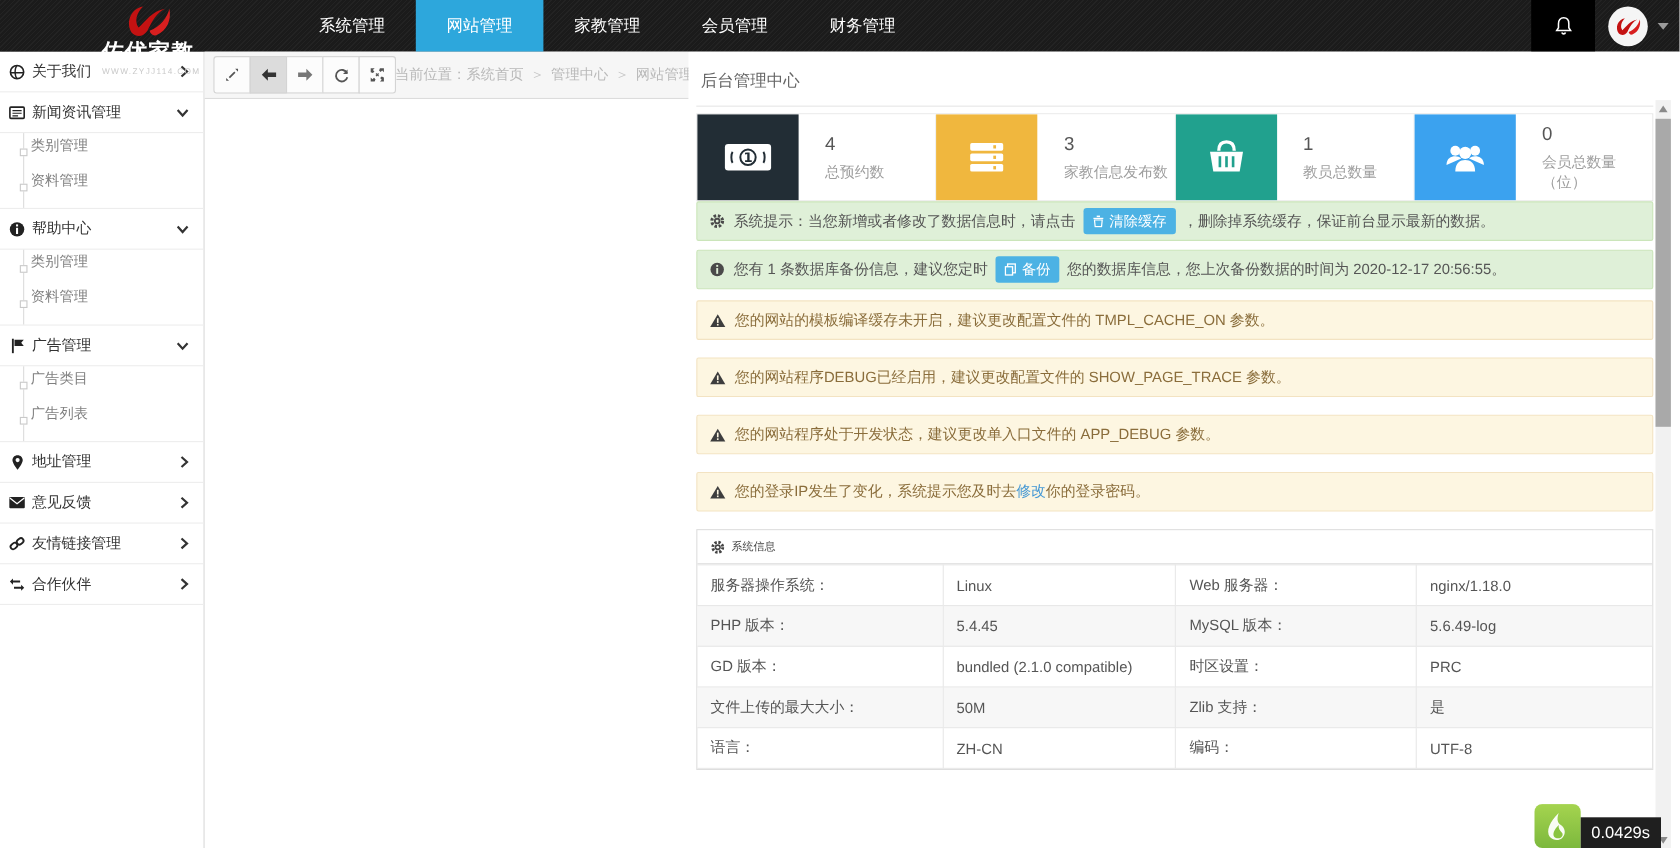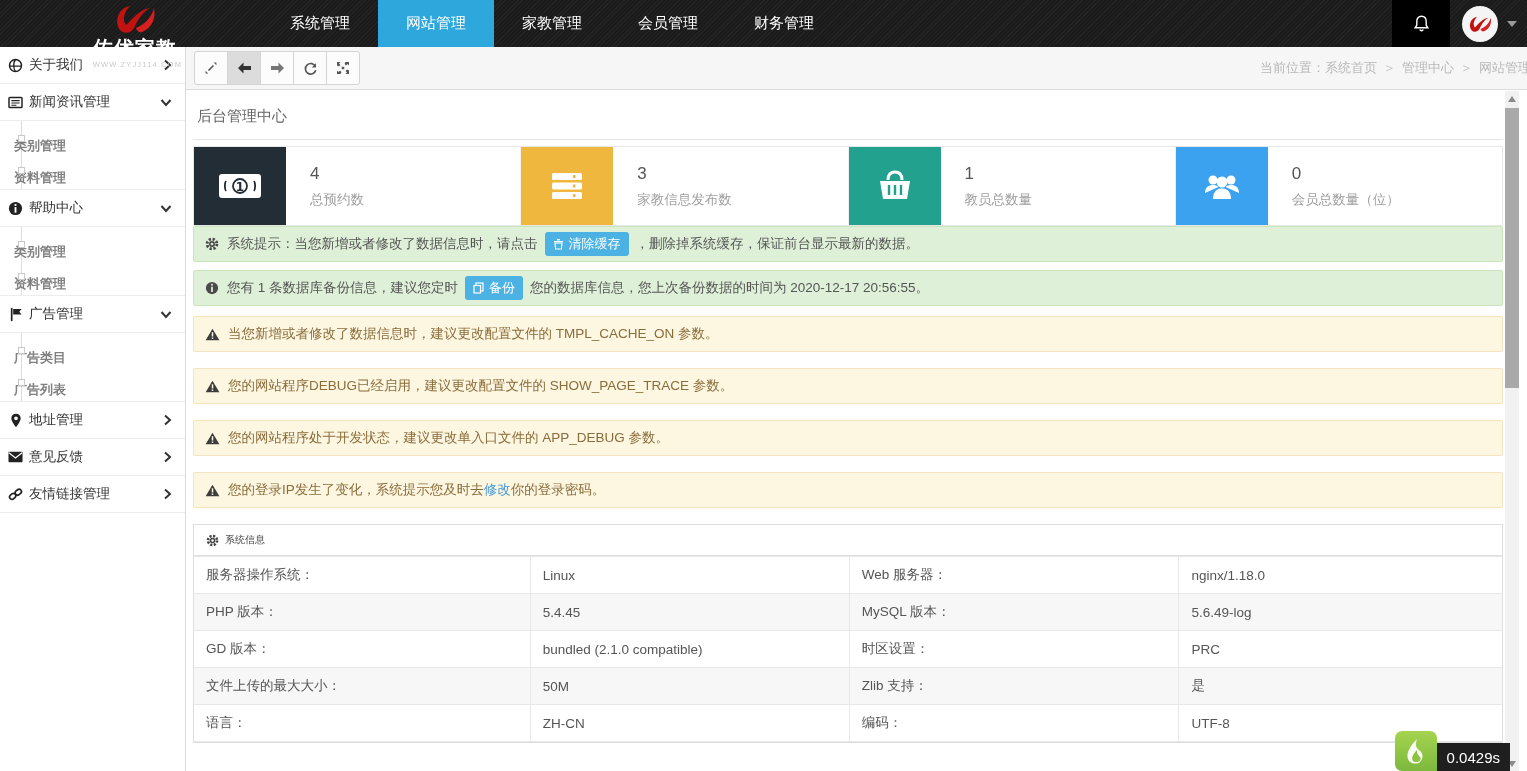--- a/index.html
+++ b/index.html
@@ -19,30 +19,30 @@
   .nav-item.active { background:#2da7dc; }
   .nav-right { margin-left:auto; display:flex; align-items:stretch; }
   .nav-bell { width:58px; background:#000; display:flex; align-items:center; justify-content:center; cursor:pointer; }
   .nav-user { display:flex; align-items:center; padding:0 10px 0 12px; cursor:pointer; }
   .avatar { width:36px; height:36px; border-radius:50%; background:#f5f5f5; display:flex; align-items:center; justify-content:center; overflow:hidden; }
   .caret-down { width:0; height:0; border-left:5px solid transparent; border-right:5px solid transparent; border-top:6px solid #9a9a9a; margin-left:9px; }
 
   
   .layout { display:flex; height:724px; }
   .sidebar { width:186px; background:#fff; border-right:1px solid #d9d9d9; flex:none; }
-  .main { flex:1; display:flex; flex-direction:column; min-width:0; position:relative; }
+  .main { flex:1; display:flex; flex-direction:row; min-width:0; position:relative; }
 
   
   .side-item { height:37px; display:flex; align-items:center; padding-left:8px; border-bottom:1px solid #ededed; cursor:pointer; }
   .si-icon { width:15px; height:15px; margin-right:6px; flex:none; display:flex; align-items:center; justify-content:center; }
   .si-label { font-size:13.5px; color:#333; }
   .si-caret { margin-left:auto; margin-right:13px; display:flex; }
   .side-sub { position:relative; border-bottom:1px solid #ededed; padding:2px 0; }
   .side-sub::before { content:""; position:absolute; left:21px; top:0; bottom:0; width:1px; background:#dcdcdc; }
-  .side-sub-item { height:32px; display:flex; align-items:flex-end; padding-left:14px; position:relative; cursor:pointer;font-weight:bold; }
+  .side-sub-item { height:32px; display:flex; align-items:flex-start; padding-left:28px; position:relative; cursor:pointer; }
   .side-sub-item .bullet { position:absolute; left:18px; top:50%; margin-top:-4px; width:7px; height:7px; background:#fff; border:1px solid #c9c9c9; }
   .side-sub-item span.lbl { font-size:13px; color:#808080; }
 
   
   .toolbar { height:43px; background:#f6f6f6; border-bottom:1px solid #dcdcdc; display:flex; align-items:center; padding-left:8px; flex:none; }
   .btn-group { display:flex; }
   .tb-btn { width:34px; height:34px; background:#fcfcfc; border:1px solid #d4d4d4; margin-right:-1px; display:flex; align-items:center; justify-content:center; cursor:pointer; }
   .tb-btn:first-child { border-radius:3px 0 0 3px; }
   .tb-btn:last-child { border-radius:0 3px 3px 0; }
   .tb-btn.pressed { background:#dcdcdc; }
@@ -269,20 +269,34 @@
           </svg>
       </span>
       <span class="si-label">友情链接管理</span>
       <span class="si-caret">
           <svg width="9" height="12" viewBox="0 0 9 12">
             <path d="M2 1.5 L7 6 L2 10.5" fill="none" stroke="#333" stroke-width="2"></path>
           </svg>
         </span>
     </div>
 
+    <div class="side-item">
+      <span class="si-icon">
+        <svg width="15" height="13" viewBox="0 0 16 14">
+            <path d="M4 1 L1 4 L4 7 V5 H11 V3 H4 Z" fill="#222"></path>
+            <path d="M12 7 L15 10 L12 13 V11 H5 V9 H12 Z" fill="#222"></path>
+          </svg>
+      </span>
+      <span class="si-label">合作伙伴</span>
+      <span class="si-caret">
+          <svg width="9" height="12" viewBox="0 0 9 12">
+            <path d="M2 1.5 L7 6 L2 10.5" fill="none" stroke="#333" stroke-width="2"></path>
+          </svg>
+        </span>
+    </div>
   </div>
 
   <div class="main">
     <div class="toolbar">
       <div class="btn-group">
         <div class="tb-btn">
           <svg width="14" height="14" viewBox="0 0 14 14">
               <path d="M4.5 9.5 L9.5 4.5" stroke="#555" stroke-width="1.6"></path>
               <path d="M9.8 1.6 L12.4 1.6 L12.4 4.2 Z M4.2 12.4 L1.6 12.4 L1.6 9.8 Z" fill="#555"></path>
             </svg>
@@ -428,21 +442,21 @@
 
       <div class="warn-group">
         <div class="alert alert-warning">
           <span class="a-icon">
             <svg width="15" height="13" viewBox="0 0 16 14">
                 <path d="M8 0.8 L15.4 13.2 H0.6 Z" fill="#3d3d3d"></path>
                 <rect x="7.2" y="4.6" width="1.6" height="4.6" fill="#fdf6e1"></rect>
                 <rect x="7.2" y="10.2" width="1.6" height="1.6" fill="#fdf6e1"></rect>
               </svg>
           </span>
-          <span>当您新增或者修改了数据信息时，建议更改配置文件的 TMPL_CACHE_ON 参数。</span>
+          <span>您的网站的模板编译缓存未开启，建议更改配置文件的 TMPL_CACHE_ON 参数。</span>
         </div>
         <div class="alert alert-warning">
           <span class="a-icon">
             <svg width="15" height="13" viewBox="0 0 16 14">
                 <path d="M8 0.8 L15.4 13.2 H0.6 Z" fill="#3d3d3d"></path>
                 <rect x="7.2" y="4.6" width="1.6" height="4.6" fill="#fdf6e1"></rect>
                 <rect x="7.2" y="10.2" width="1.6" height="1.6" fill="#fdf6e1"></rect>
               </svg>
           </span>
           <span>您的网站程序DEBUG已经启用，建议更改配置文件的 SHOW_PAGE_TRACE 参数。</span>

